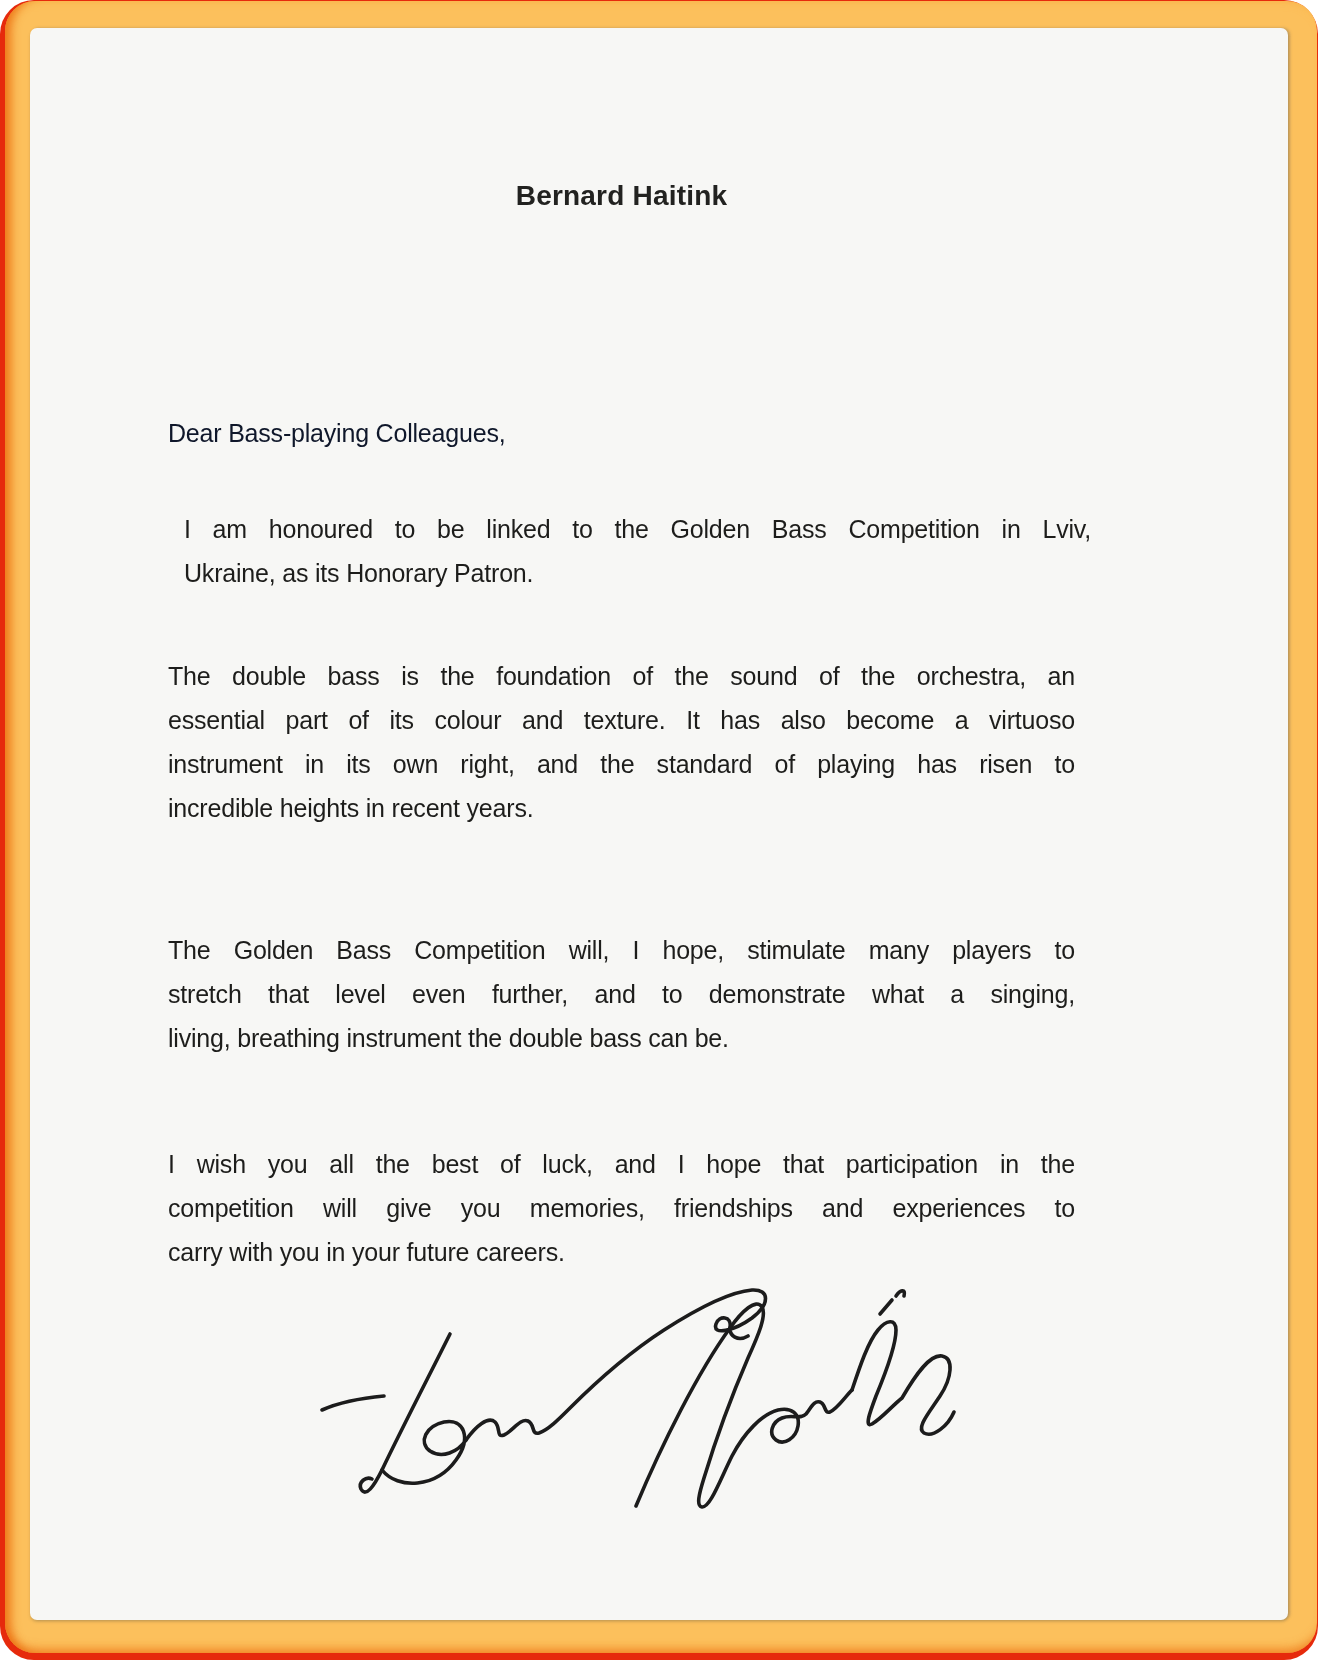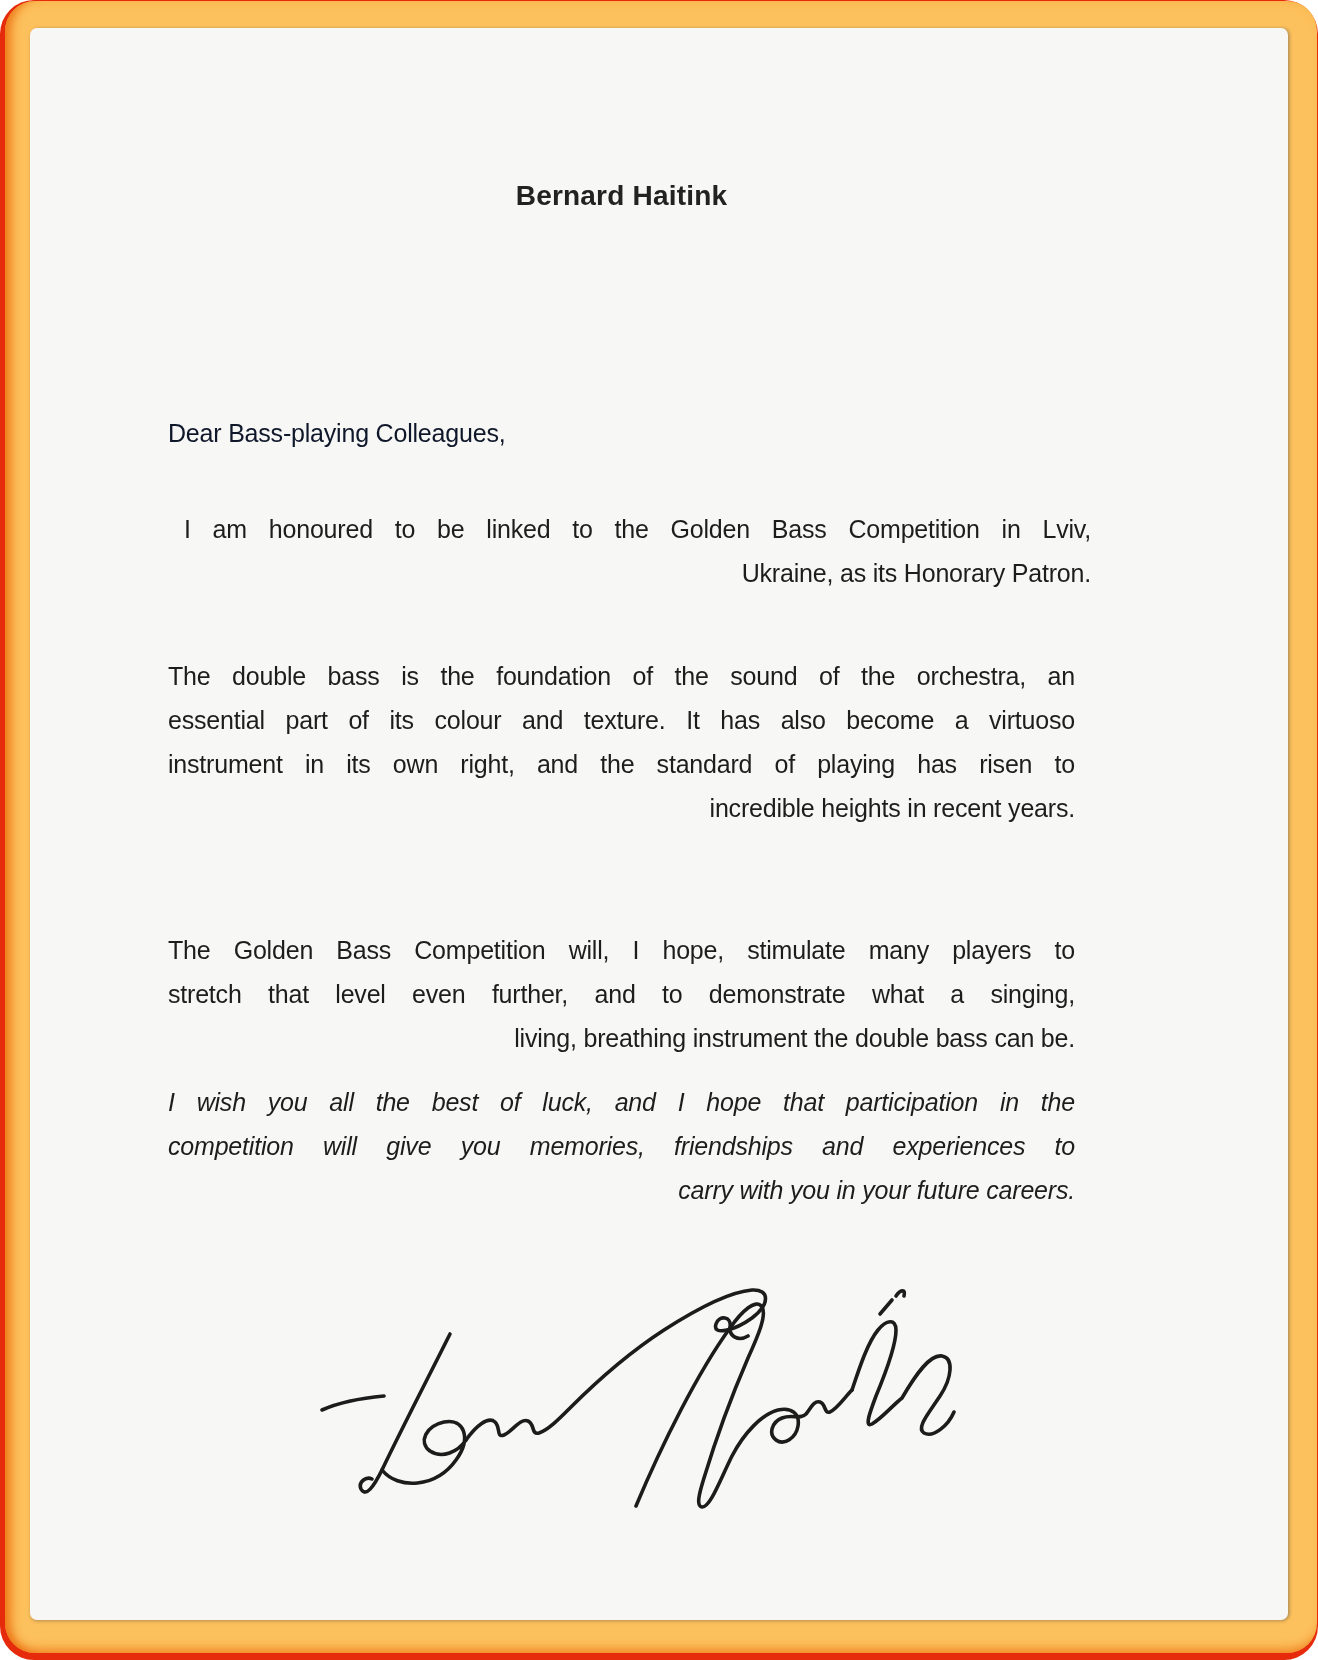--- a/index.html
+++ b/index.html
@@ -45,24 +45,24 @@
     margin:0;
     font-size:25px;line-height:44px;color:#0f172a;letter-spacing:-.2px;
   }
   .paragraphs{
     position:absolute;top:0;left:138px;width:907px;height:1300px;
   }
   .para{position:absolute;left:0;width:907px;color:#1d1d1b;}
   .para:nth-of-type(1){top:479px;margin-left:16px;}
   .para:nth-of-type(2){top:626px;}
   .para:nth-of-type(3){top:876px;margin-top:24px;}
-  .para:nth-of-type(4){top:1052px;font-style:italic;}
+  .para:nth-of-type(4){top:1114px;}
   .line{
     font-size:25px;line-height:44px;letter-spacing:-.2px;
-    text-align:right;white-space:normal;
+    text-align:left;white-space:normal;
   }
   .line.fill{text-align:justify;text-align-last:justify;}
   .signature{
     position:absolute;left:270px;top:1202px;width:660px;height:280px;
   }
   .signature svg{display:block;width:100%;height:100%;}
   .sig-stroke{
     fill:none;stroke:#1c1c1c;stroke-width:3.6;
     stroke-linecap:round;stroke-linejoin:round;
   }

